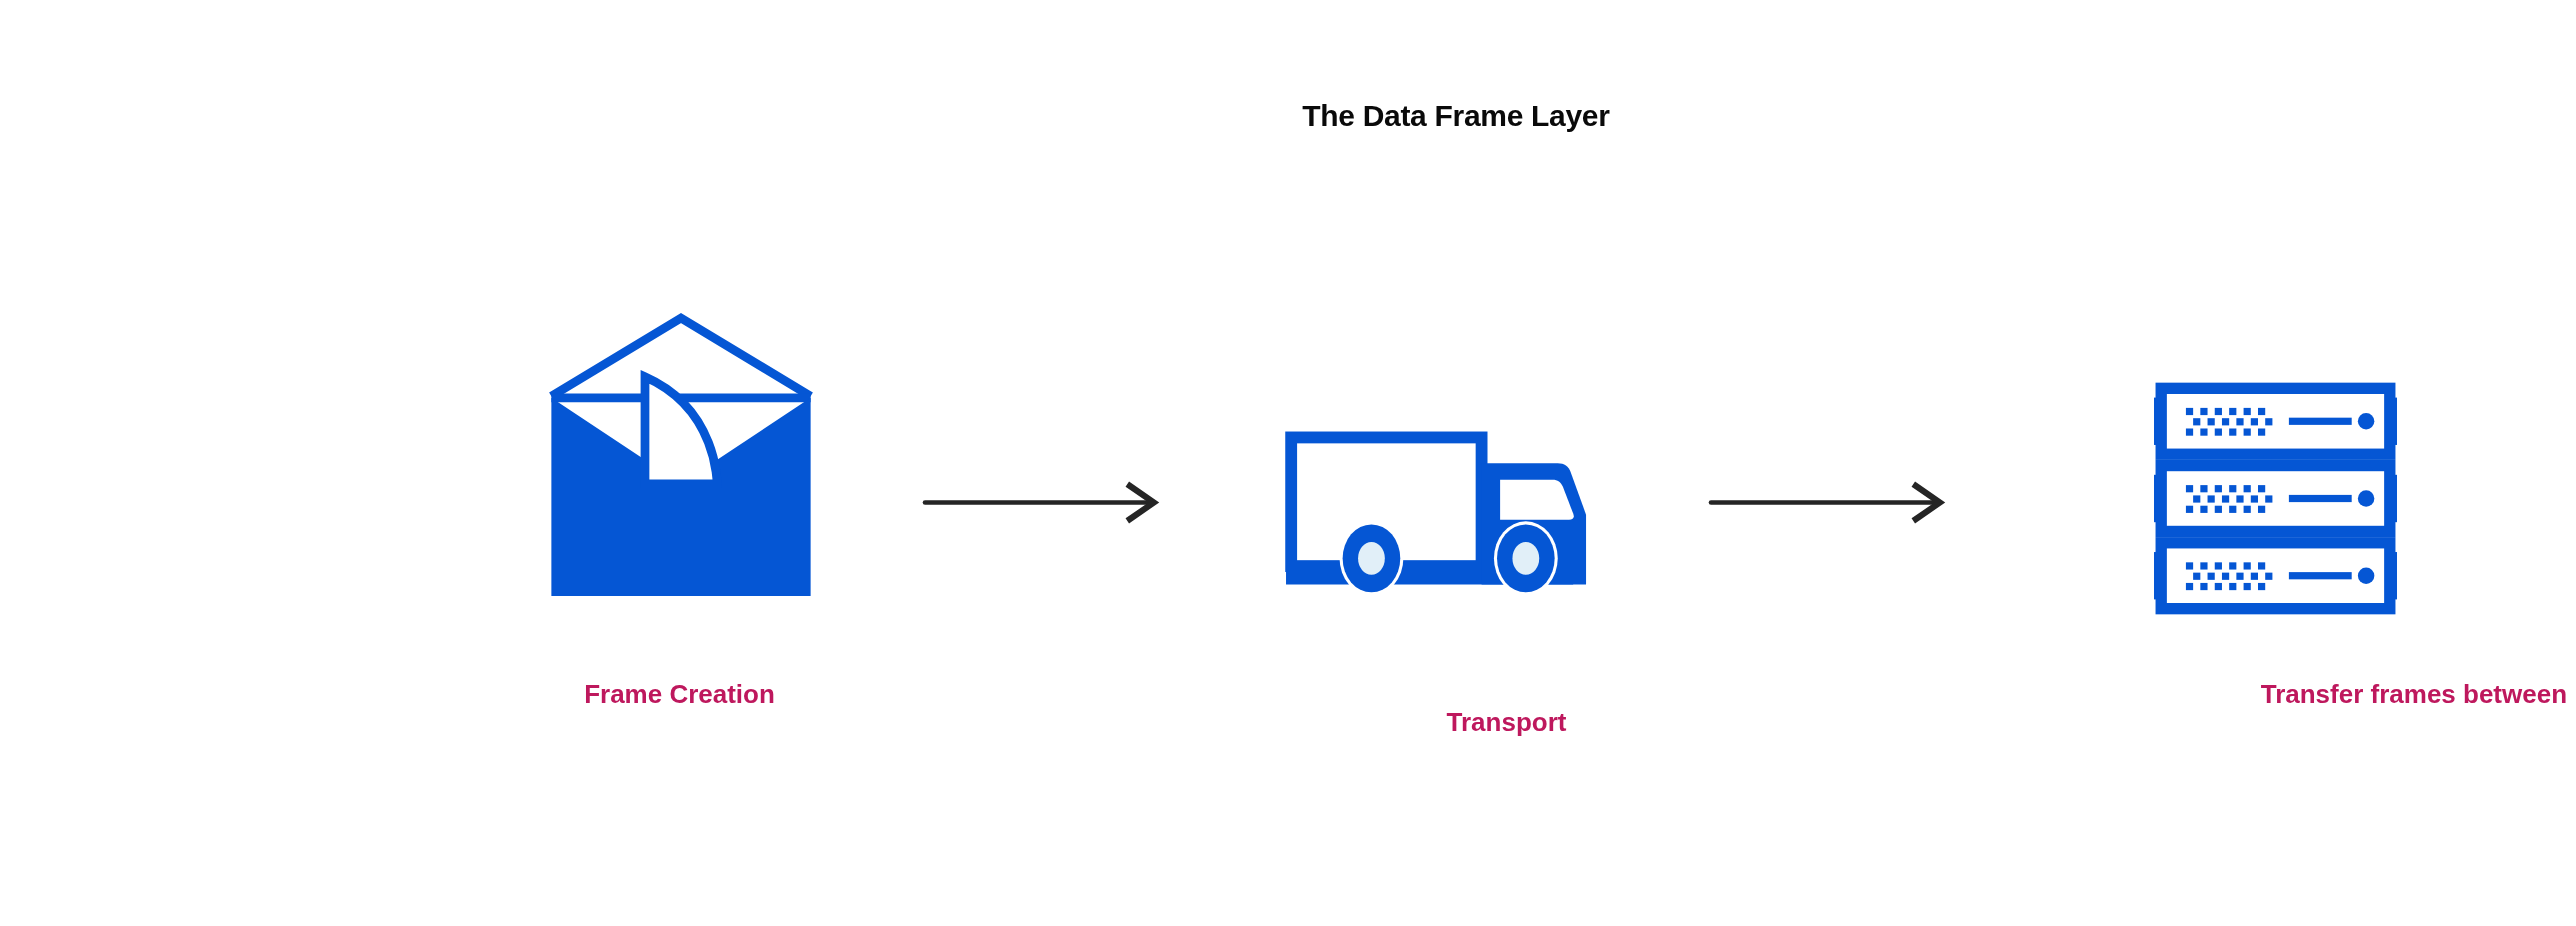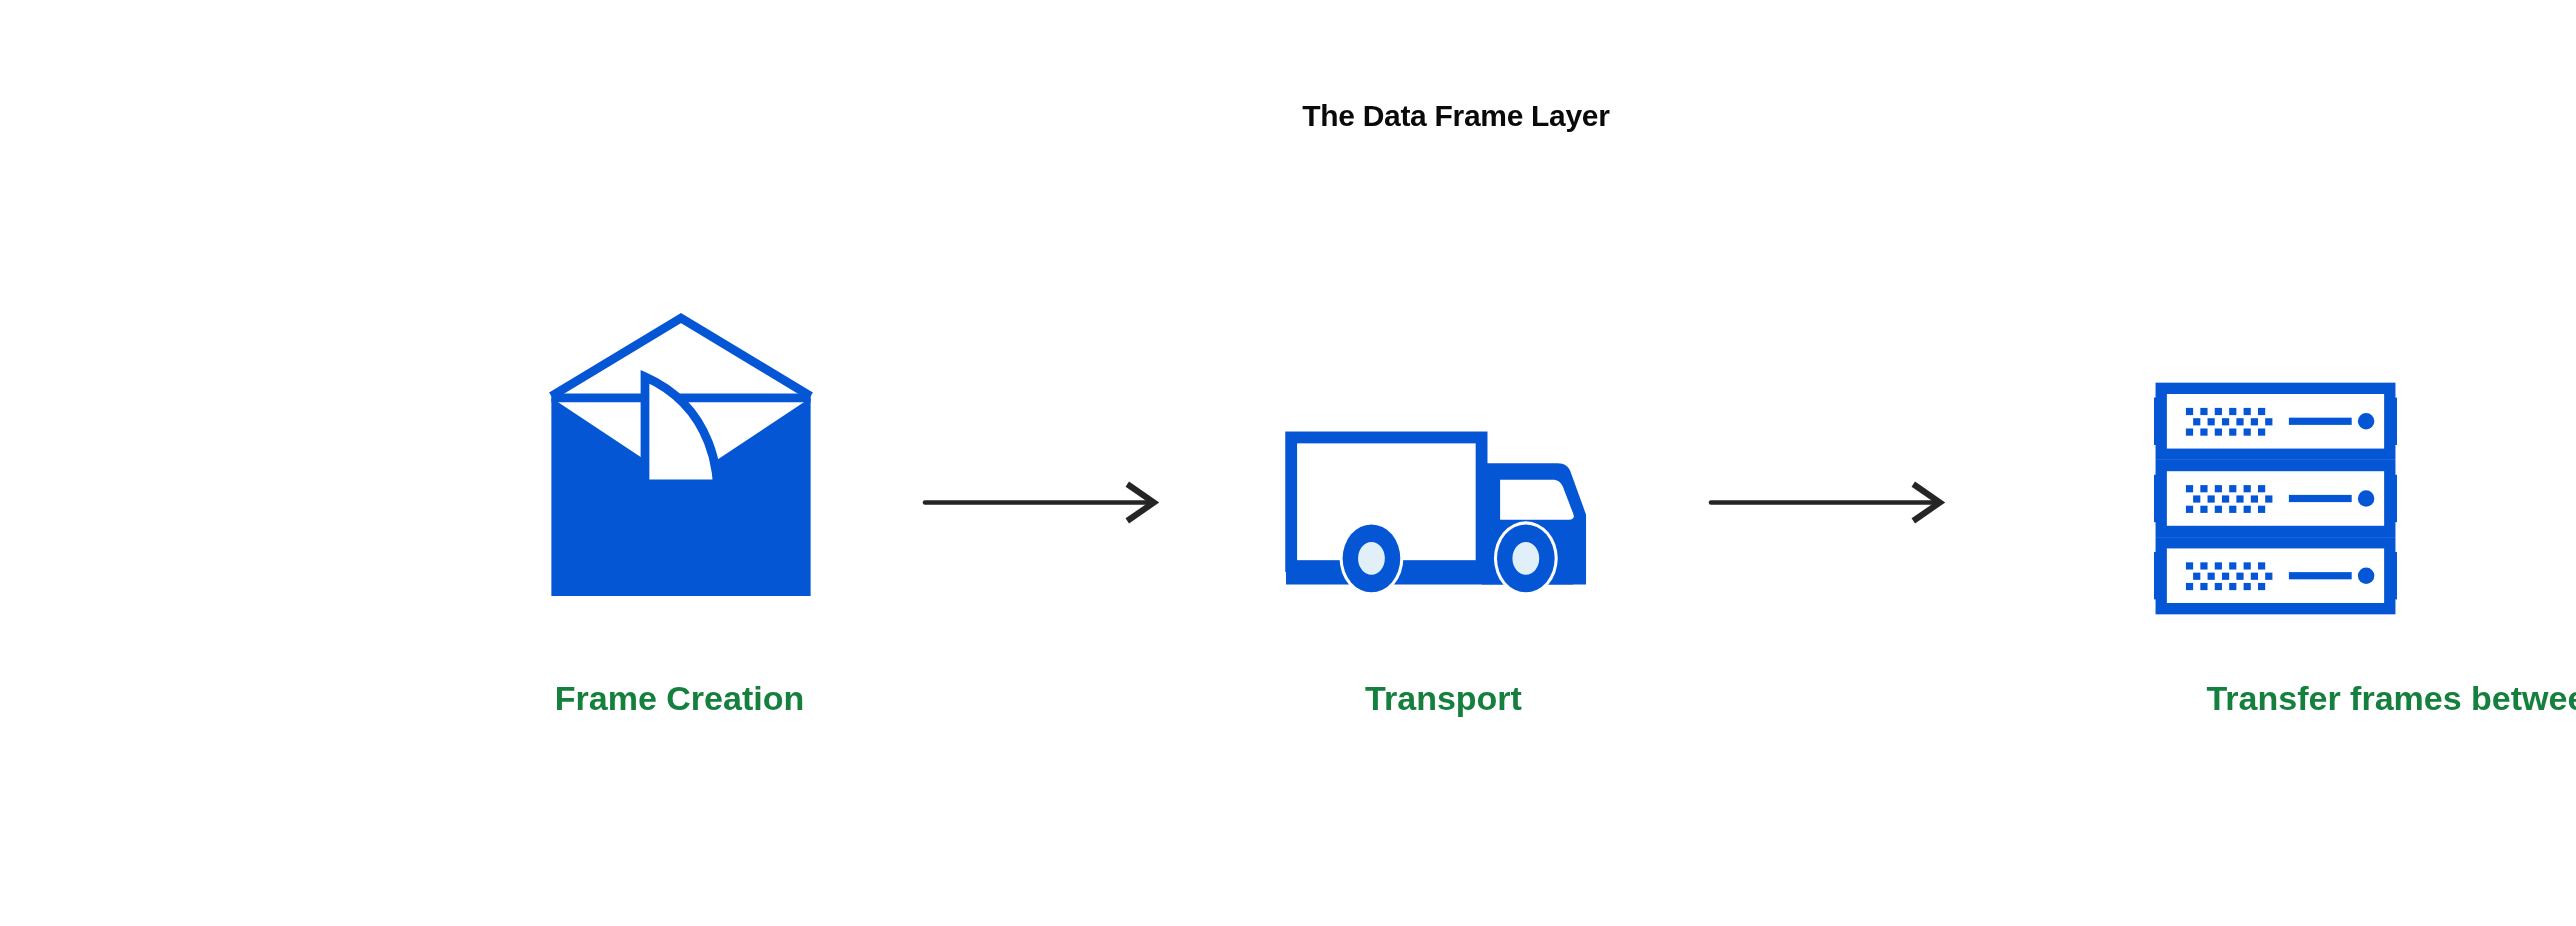--- a/index.html
+++ b/index.html
@@ -40,28 +40,28 @@
   }
 
   
   .stage-node {
     position: absolute;
   }
   .node-label {
     position: absolute;
     top: 681px;
     text-align: center;
-    font-size: 34px;
+    font-size: 26px;
     font-weight: bold;
-    color: #15803d;
+    color: #be185d;
     line-height: 1;
     white-space: nowrap;
   }
   #label-frame-creation { left: 319px;  width: 721px; }
-  #label-transport      { left: 1083px; width: 721px; }
+  #label-transport      { left: 1146px; width: 721px; margin-top: 28px; }
   #label-transfer       { left: 2025px; width: 824px; text-align: center; }
 
   
   #icon-envelope { left: 547px; top: 314px; width: 268px; height: 286px; }
   #icon-truck    { left: 1285px; top: 432px; width: 317px; height: 156px; }
   #icon-servers  { left: 2154px; top: 385px; width: 243px; height: 227px; }
 
   
   #arrow-1 { left: 922px; top: 479px; width: 242px; height: 47px; }
   #arrow-2 { left: 1708px; top: 479px; width: 242px; height: 47px; }

